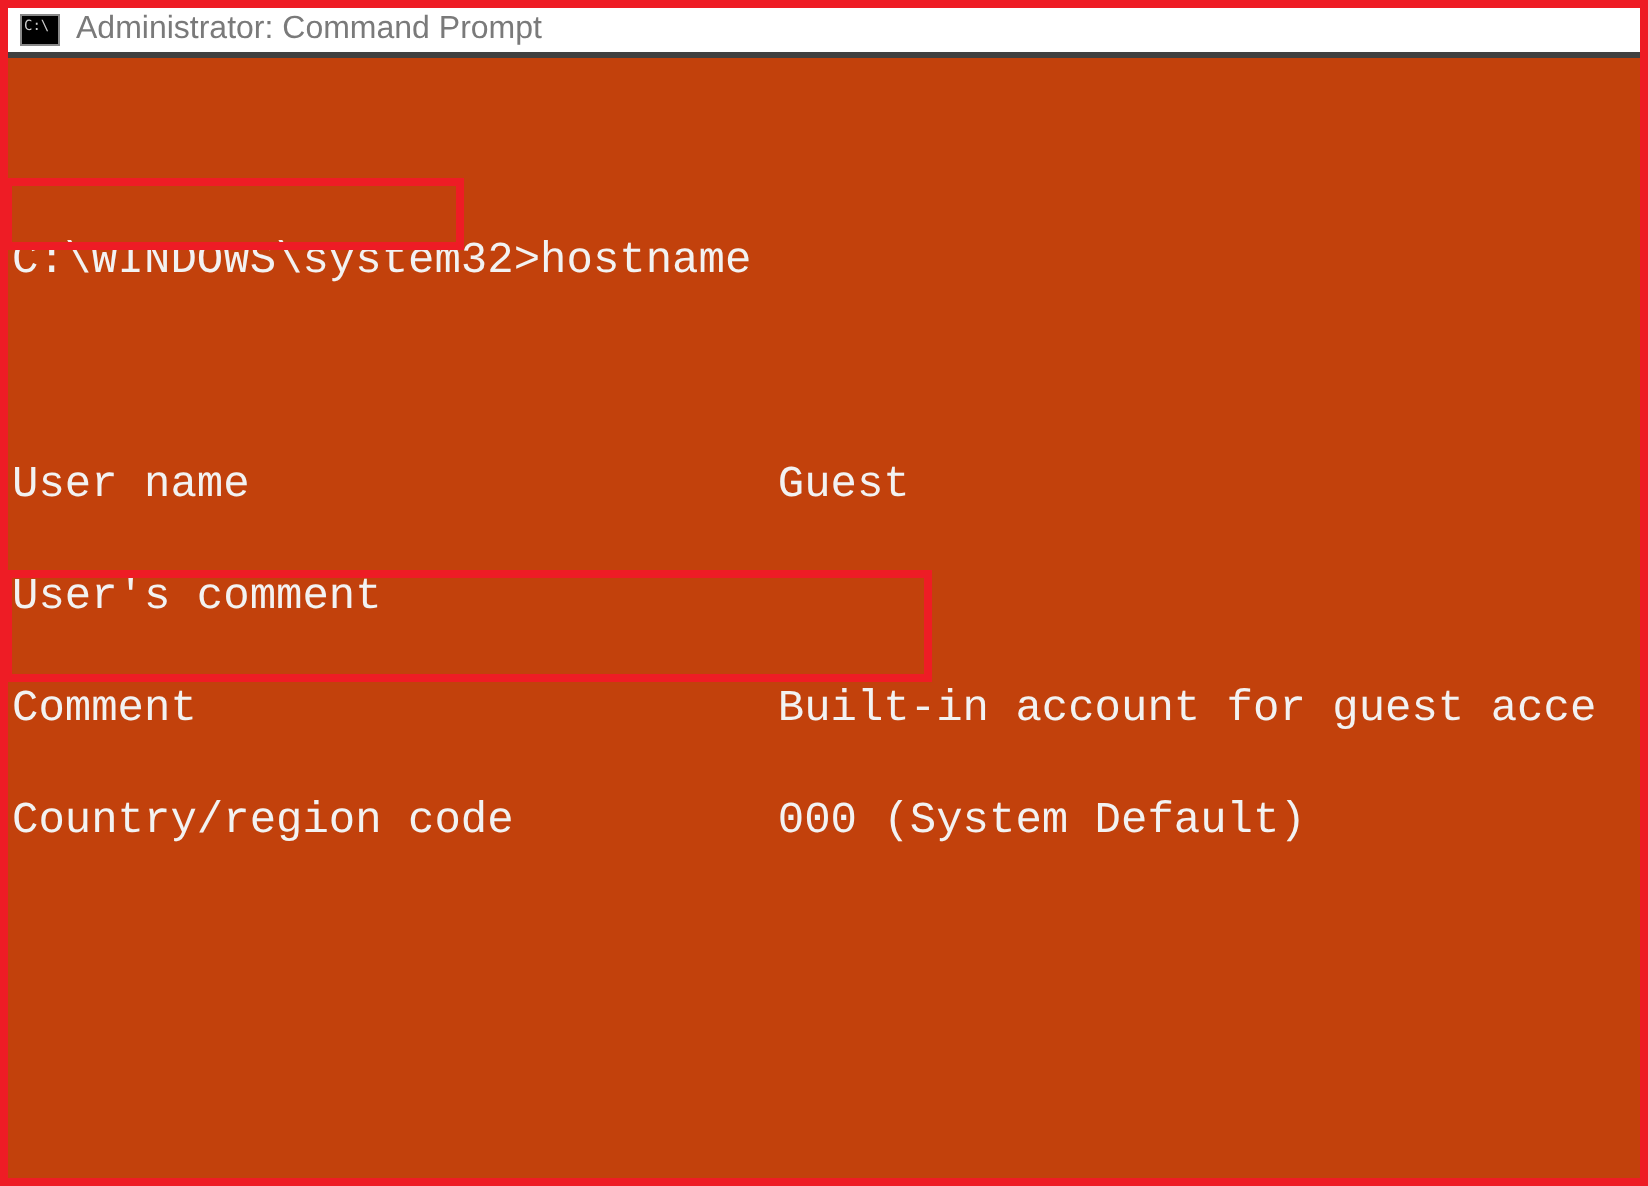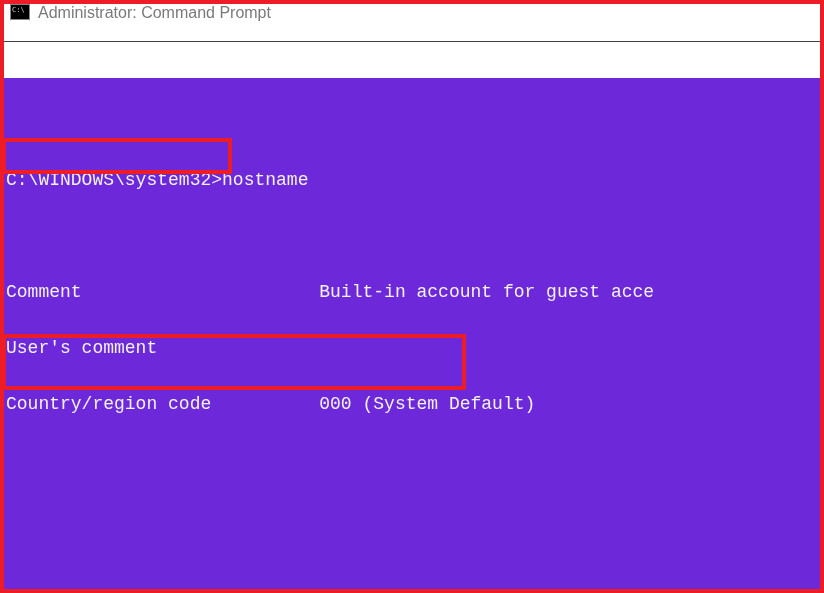--- a/index.html
+++ b/index.html
@@ -11,26 +11,27 @@
       overflow: hidden;
       border: 4px solid #ee1c25;
     }
     .window {
       width: 100%;
       height: 100%;
       display: flex;
       flex-direction: column;
     }
     .titlebar {
-      height: 38px;
+      height: 25px;
       background: #fff;
       display: flex;
+      align-items: center;
       padding: 0 6px;
       gap: 8px;
-      border-bottom: 1px solid #404040;
+      border-bottom: 3px solid #404040;
     }
     .titlebar-icon {
       width: 20px;
       height: 16px;
       background: #000;
       border: 1px solid #888;
       position: relative;
       display: flex;
       align-items: center;
       justify-content: center;
@@ -45,29 +46,28 @@
       left: 1px;
     }
     .titlebar-text {
       color: #7a7a7a;
       font-family: 'Segoe UI', Arial, sans-serif;
       font-size: 16px;
       font-weight: 400;
     }
     .terminal {
       flex: 1;
-      background: #6d28d9;
+      background: #c2410c;
       color: #f2f2f2;
-      font-size: 18px;
+      font-size: 22px;
       line-height: 28px;
       padding: 4px 0 0 0;
       white-space: pre;
       overflow: hidden;
       position: relative;
-      margin-top: 36px;
     }
     .tline {
       display: block;
       padding-left: 2px;
     }
     .hl-box-1 {
       position: absolute;
       border: 4px solid #ee1c25;
       left: -2px;
       top: 60px;
@@ -90,22 +90,23 @@
 
 <div class="window">
   <div class="titlebar">
     <div class="titlebar-icon"></div>
     <div class="titlebar-text">Administrator: Command Prompt</div>
   </div>
   <div class="terminal">
 <span class="tline"> </span>
 <span class="tline"><span>C:\WINDOWS\system32&gt;</span><span>hostname</span></span>
 <span class="tline"> </span>
+<span class="tline"><span>User name                    </span><span>Guest</span></span>
+<span class="tline"><span>User's comment               </span><span></span></span>
 <span class="tline"><span>Comment                      </span><span>Built-in account for guest acce</span></span>
-<span class="tline"><span>User's comment               </span><span></span></span>
 <span class="tline"><span>Country/region code          </span><span>000 (System Default)</span></span>
 
 
 
 
 
 
 
 
 

